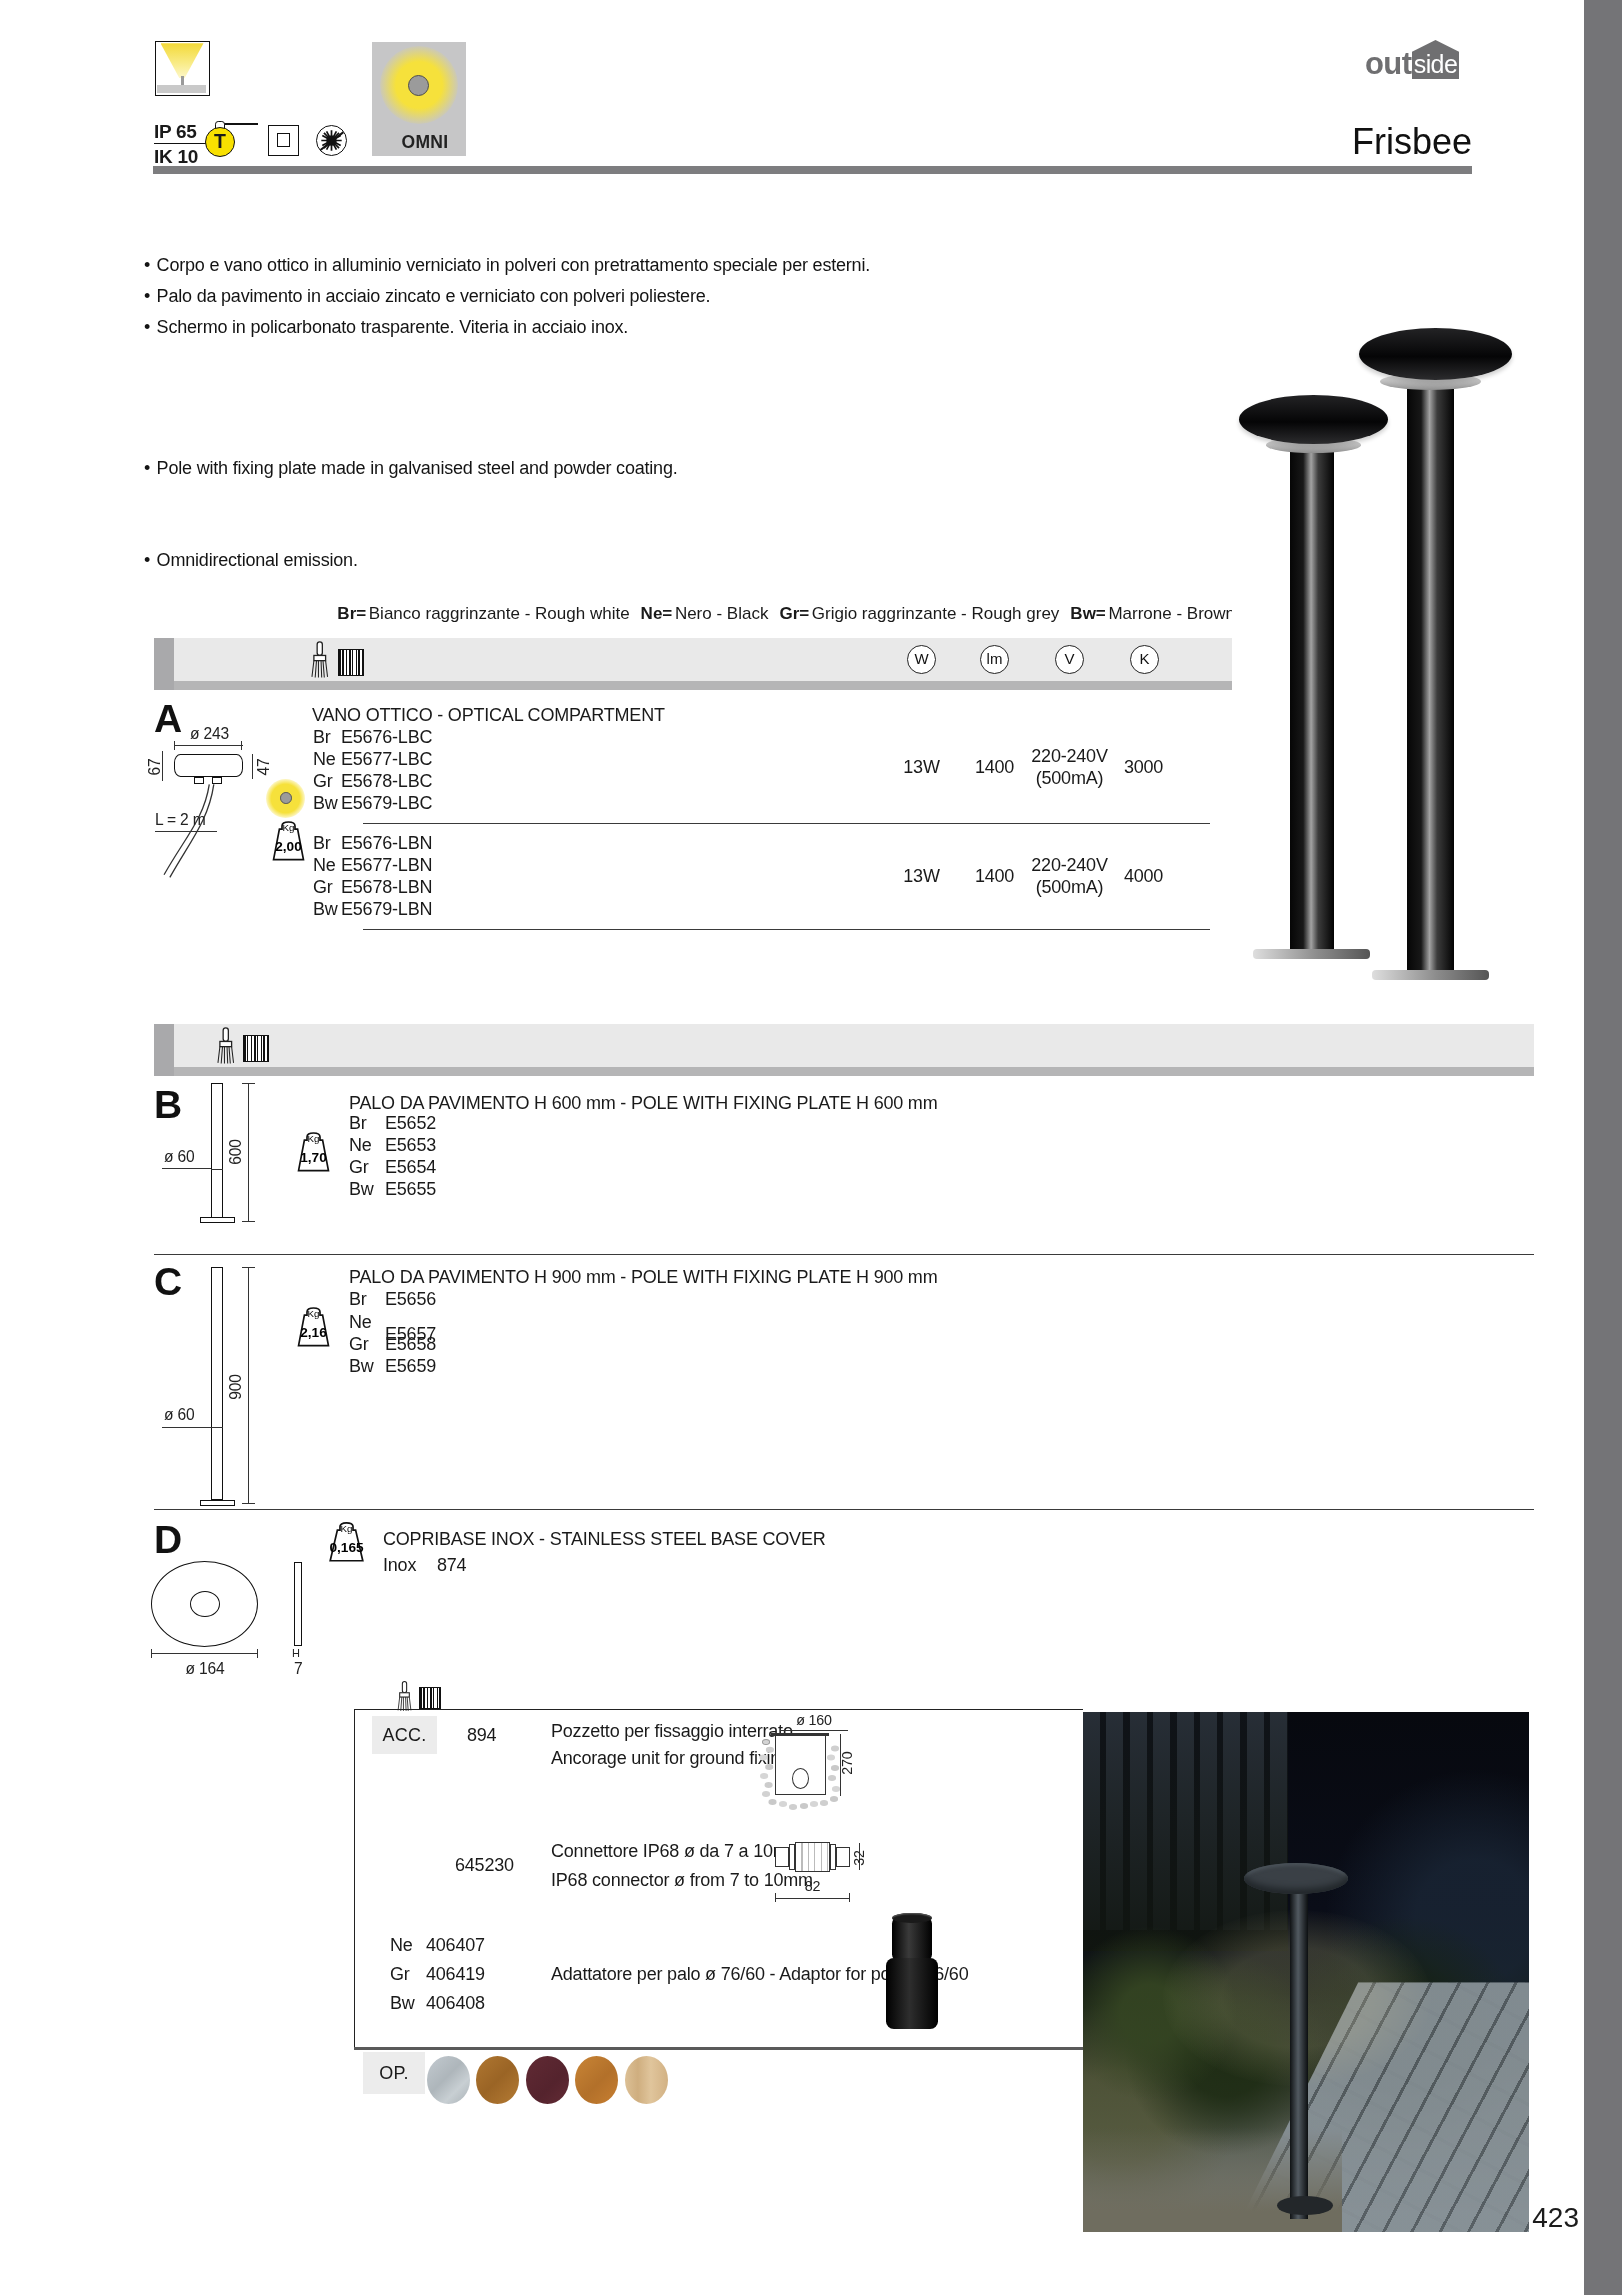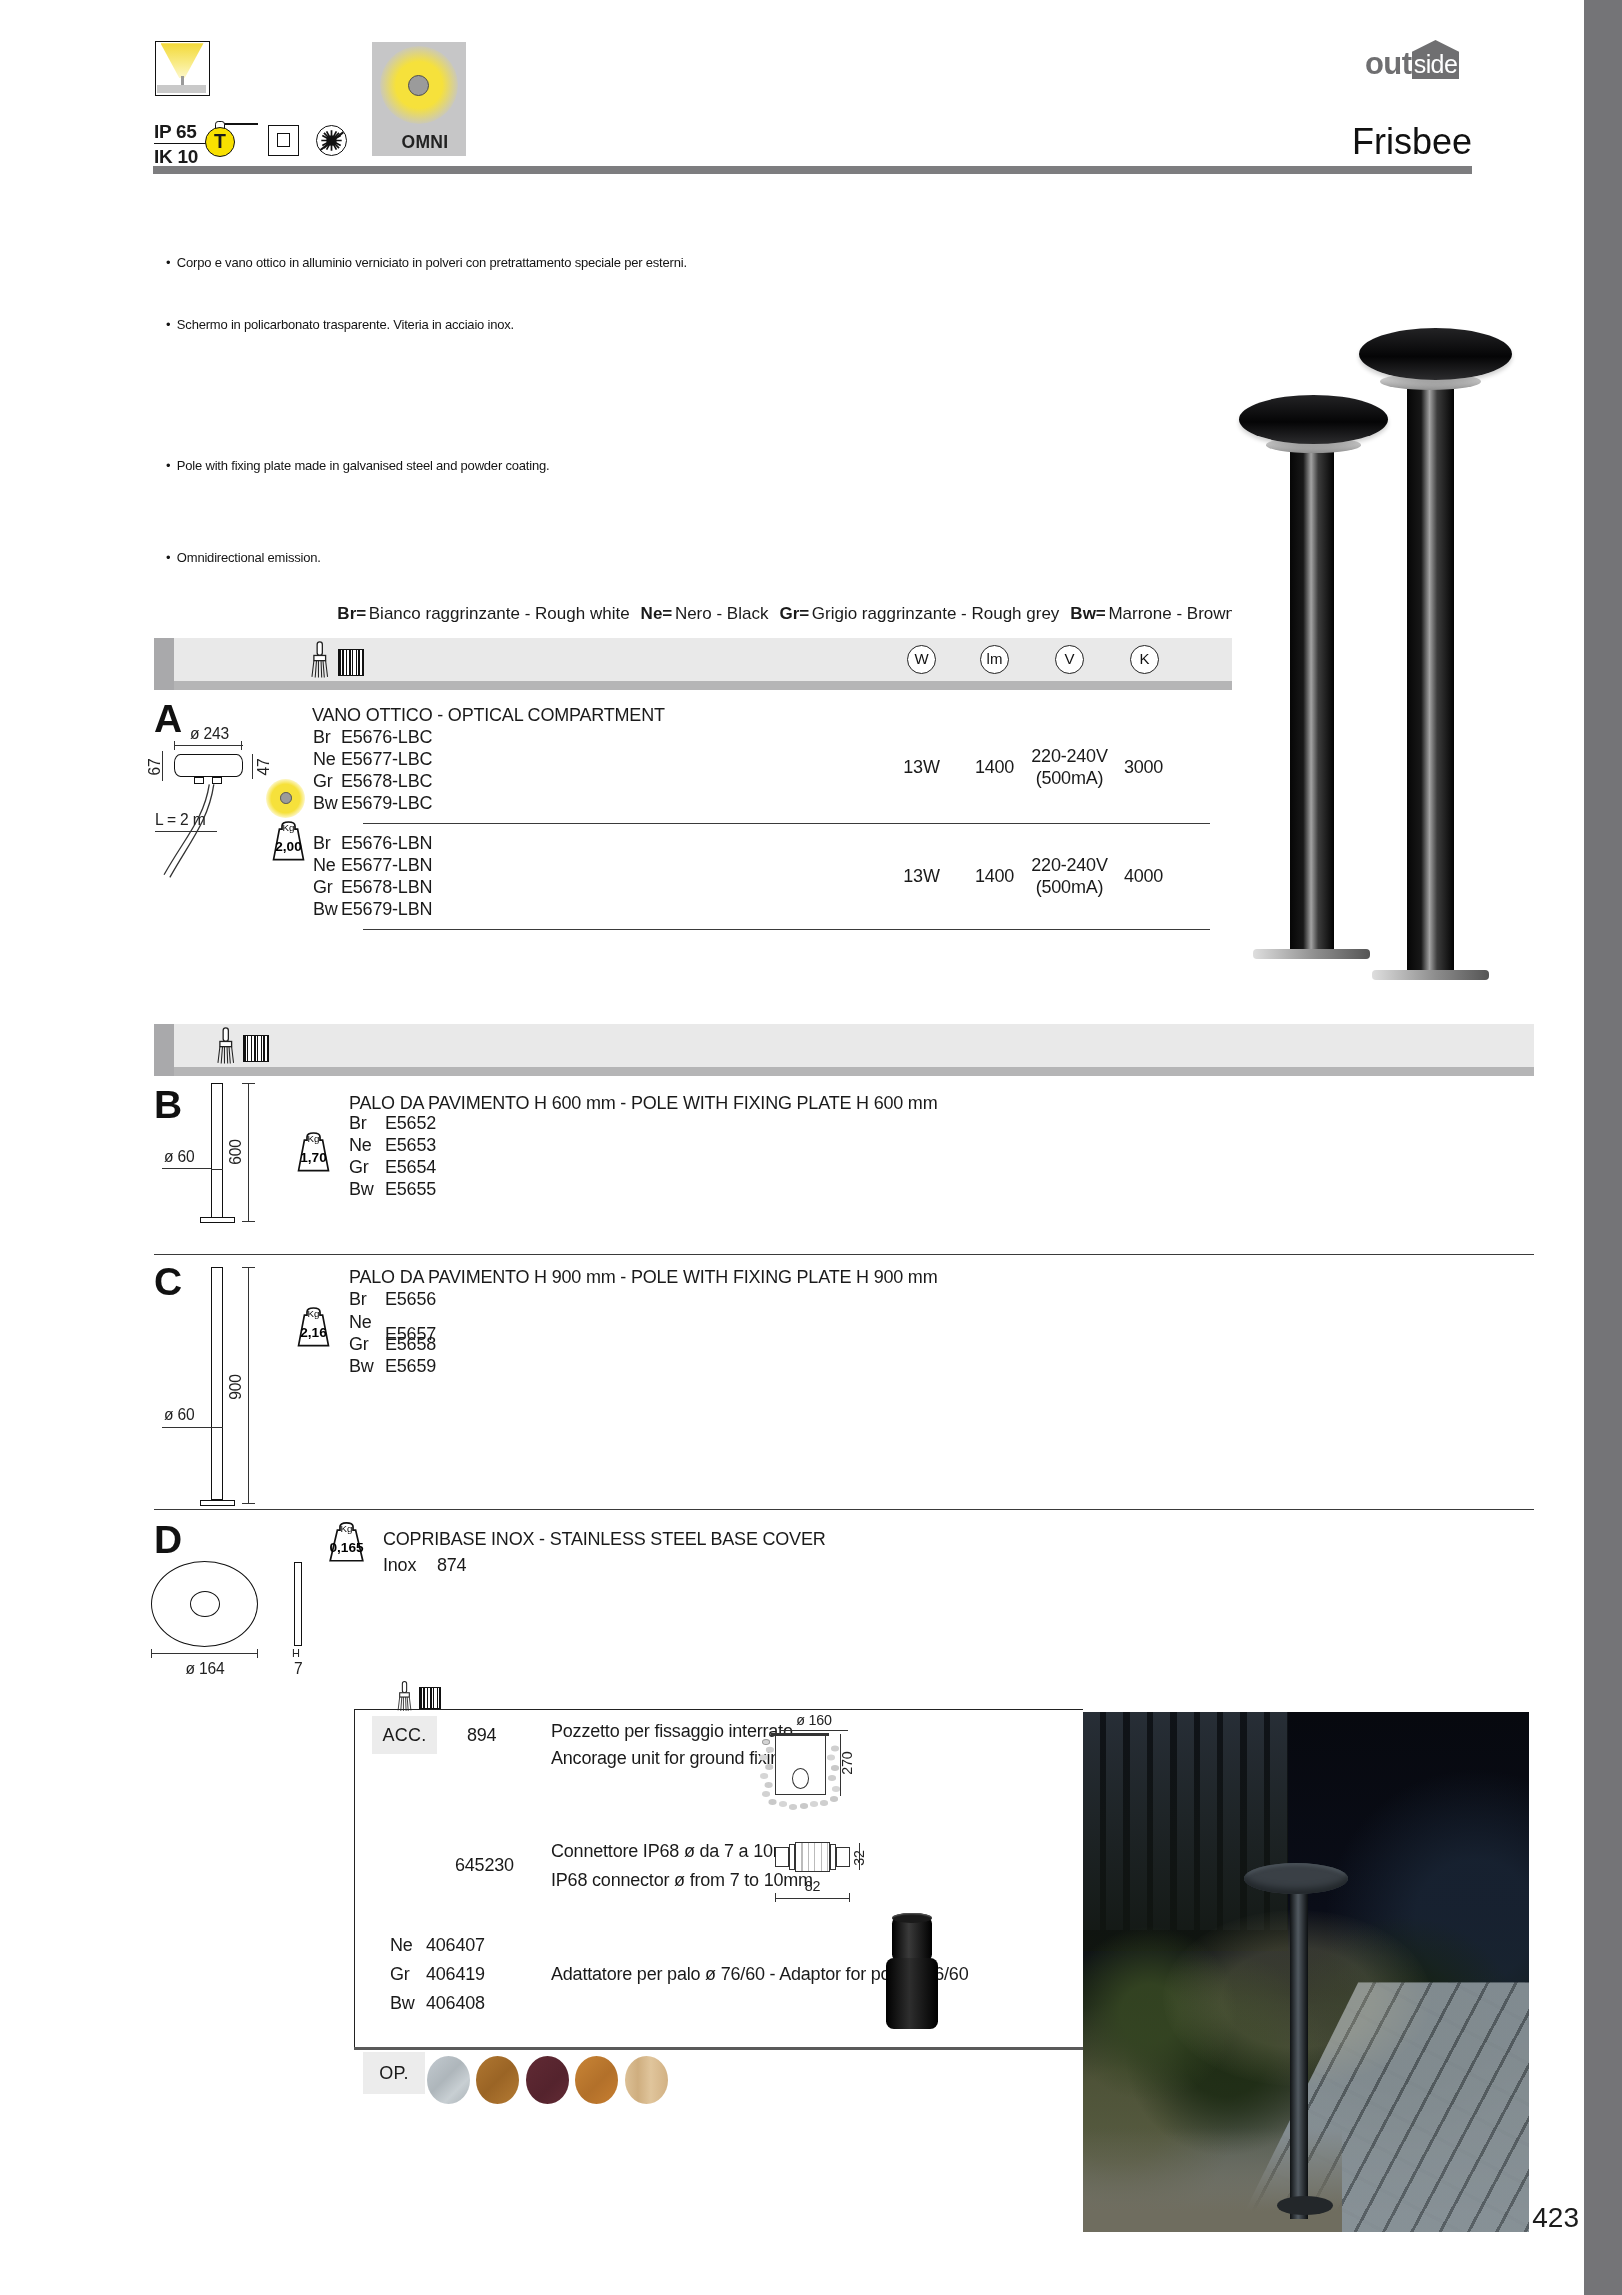--- a/index.html
+++ b/index.html
@@ -49,21 +49,21 @@
 
   .logo { left:1365px; top:39px; width:108px; height:40px; display:flex; align-items:flex-end; }
   .logo-out { font-size:31px; font-weight:bold; color:#6f6f71; letter-spacing:-0.6px; line-height:31px; }
   .logo-house { width:47px; height:39px; background:#6f6f71; margin-left:0.6px;
     clip-path: polygon(0 30%,50% 0,100% 30%,100% 100%,0 100%);
     display:flex; align-items:flex-end; justify-content:center; }
   .logo-side { color:#fff; font-size:25px; line-height:29px; letter-spacing:-0.6px; }
   .product-title { left:1147px; top:121px; width:325px; text-align:right; font-size:36px; color:#111; letter-spacing:0; }
 
   
-  .bullet { position:absolute; left:166px; width:1053px; font-size:13px; letter-spacing:-0.2px; color:#141414; }
+  .bullet { position:absolute; left:144px; width:1053px; font-size:18px; letter-spacing:-0.2px; color:#141414; }
   .bullet::before { content:"•"; margin-right:6.5px; }
 
   
   .legend { left:356px; top:604px; width:879px; display:flex; justify-content:flex-end; gap:11px; font-size:17px; }
   .legend b { font-weight:bold; margin-right:2.6px; }
 
   
   .th-sq { width:20px; height:52px; background:#a9a9ab; }
   .th-bar { width:1360px; height:43px; background:#e9e9e9; }
   .th-strip { width:1360px; height:9px; background:#b5b5b6; }
@@ -191,20 +191,21 @@
   <div class="abs logo">
     <span class="logo-out">out</span>
     <span class="logo-house">
       <span class="logo-side">side</span>
     </span>
   </div>
   <div class="abs product-title">Frisbee</div>
   <div class="abs rule-top"></div>
 
   <div class="abs bullet" style="top:255px;">Corpo e vano ottico in alluminio verniciato in polveri con pretrattamento speciale per esterni.</div>
+  <div class="abs bullet" style="top:286px;">Palo da pavimento in acciaio zincato e verniciato con polveri poliestere.</div>
   <div class="abs bullet" style="top:317px;">Schermo in policarbonato trasparente. Viteria in acciaio inox.</div>
   <div class="abs bullet" style="top:458px;">Pole with fixing plate made in galvanised steel and powder coating.</div>
   <div class="abs bullet" style="top:550px;">Omnidirectional emission.</div>
 
   <div class="abs legend nw">
     <span><b>Br=</b><span>Bianco raggrinzante - Rough white</span></span>
     <span><b>Ne=</b><span>Nero - Black</span></span>
     <span><b>Gr=</b><span>Grigio raggrinzante - Rough grey</span></span>
     <span><b>Bw=</b><span>Marrone - Brown</span></span>
   </div>

